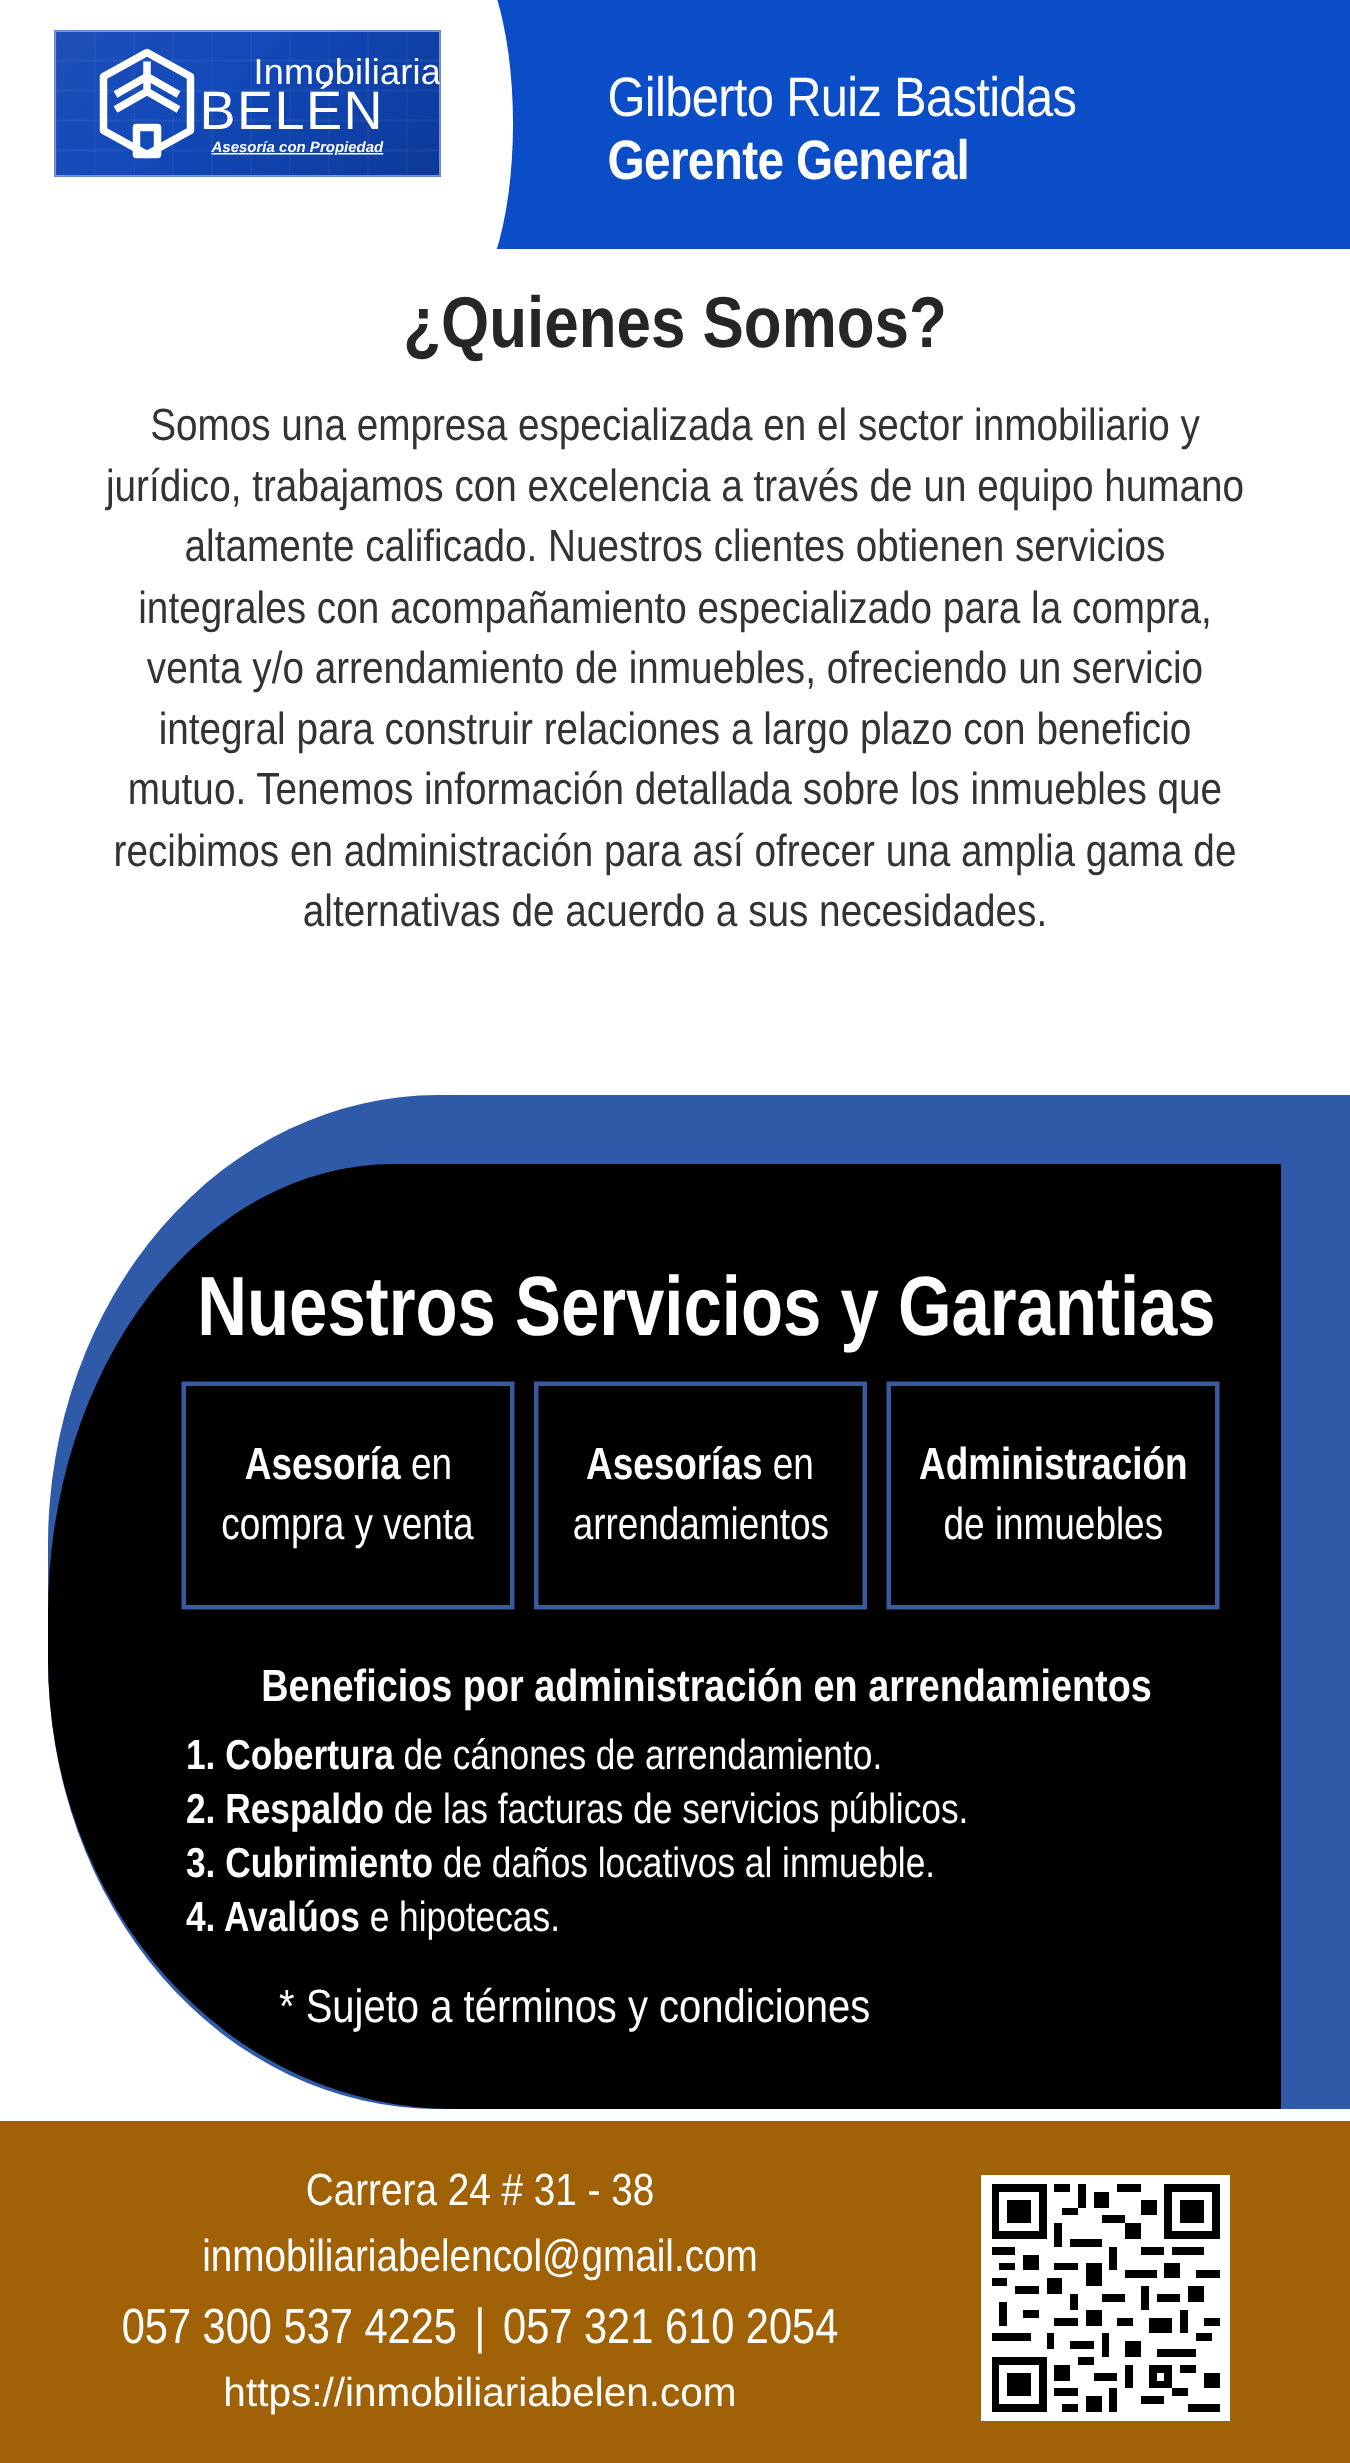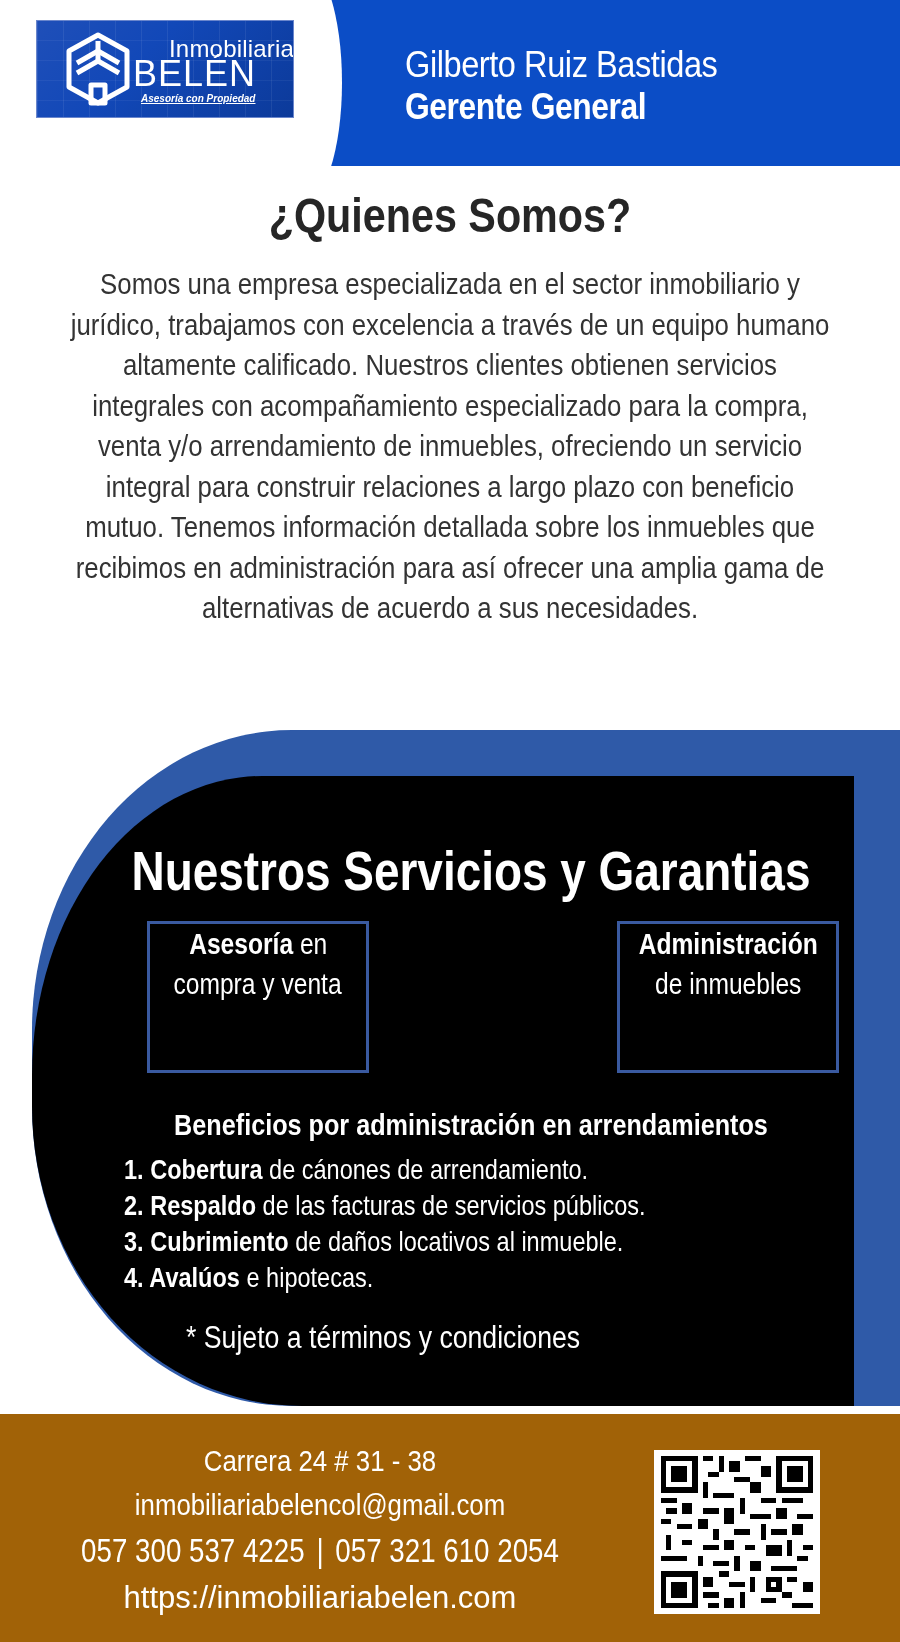--- a/index.html
+++ b/index.html
@@ -91,22 +91,22 @@
   .svc-title {
     position: absolute; left: 0; top: 838px; width: 942px; text-align: center;
     font-size: 56px; font-weight: bold; color: #ffffff;
     transform: scaleX(0.82); transform-origin: center;
     white-space: nowrap;
   }
   .svc-boxes { position: absolute; left: 121px; top: 921px; width: 692px; height: 152px; }
   .svc-box {
     position: absolute; top: 0; width: 222px; height: 152px;
     border: 3px solid #3a5aa0; background: #000;
-    display: flex; flex-direction: column; align-items: center; justify-content: flex-start;
-    color: #fff; text-align: center; margin-left: 26px;
+    display: flex; flex-direction: column; align-items: center; justify-content: center;
+    color: #fff; text-align: center;
   }
   .svc-box .line1, .svc-box .line2 {
     font-size: 30px; line-height: 40px; white-space: nowrap;
     transform: scaleX(0.82);
   }
   .svc-box b { font-weight: bold; }
   .benefits-title {
     position: absolute; left: 0; top: 1108px; width: 942px; text-align: center;
     font-size: 30px; font-weight: bold; color: #fff;
     transform: scaleX(0.84); transform-origin: center; white-space: nowrap;
@@ -137,21 +137,21 @@
   .f-email {
     position: absolute; left: 0; width: 640px; top: 74px; font-size: 30px;
     transform: scaleX(0.86); transform-origin: center; white-space: nowrap;
   }
   .f-phones {
     position: absolute; left: 0; width: 640px; top: 118px; font-size: 33px;
     transform: scaleX(0.84); transform-origin: center; white-space: nowrap;
   }
   .f-phones .sep { margin: 0 14px; }
   .f-url {
-    position: absolute; left: 0; width: 640px; top: 166px; font-size: 31px;
+    position: absolute; left: 0; width: 640px; top: 166px; font-size: 27px;
     white-space: nowrap;
   }
   .qr {
     position: absolute; left: 654px; top: 36px; width: 166px; height: 164px;
     background: #fff; padding: 6px;
   }
   .qr svg { width: 154px; height: 152px; display: block; }
 </style>
 </head>
 <body>
@@ -189,20 +189,24 @@
 <section>
   <div class="svc-blue"></div>
   <div class="svc-black"></div>
 
   <h2 class="svc-title">Nuestros Servicios y Garantias</h2>
 
   <div class="svc-boxes">
     <div class="svc-box" style="left:0;">
       <div class="line1"><b>Asesoría</b><span> en</span></div>
       <div class="line2">compra y venta</div>
+    </div>
+    <div class="svc-box" style="left:235px;">
+      <div class="line1"><b>Asesorías</b><span> en</span></div>
+      <div class="line2">arrendamientos</div>
     </div>
     <div class="svc-box" style="left:470px;">
       <div class="line1"><b>Administración</b><span></span></div>
       <div class="line2">de inmuebles</div>
     </div>
   </div>
 
   <h3 class="benefits-title">Beneficios por administración en arrendamientos</h3>
   <ul class="benefits-list">
     <li><b><span>1.</span> <span>Cobertura</span></b><span> de cánones de arrendamiento.</span></li>

